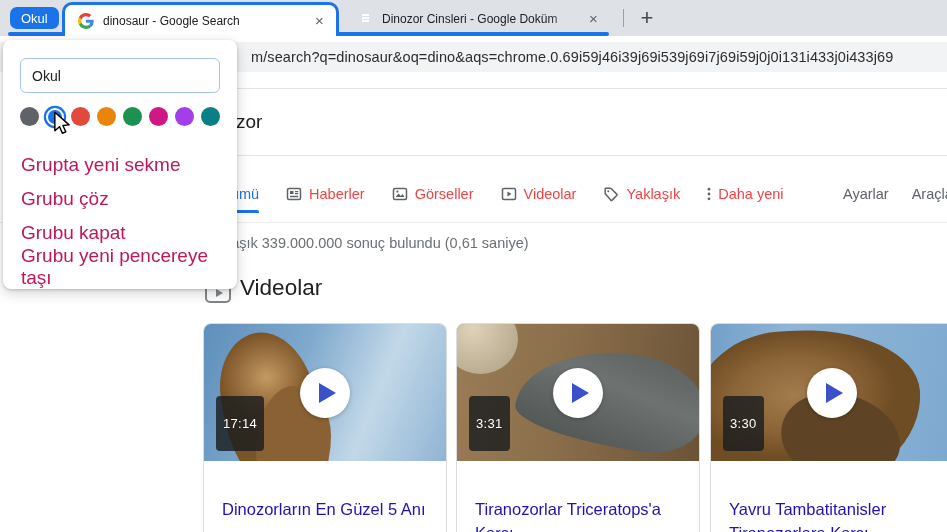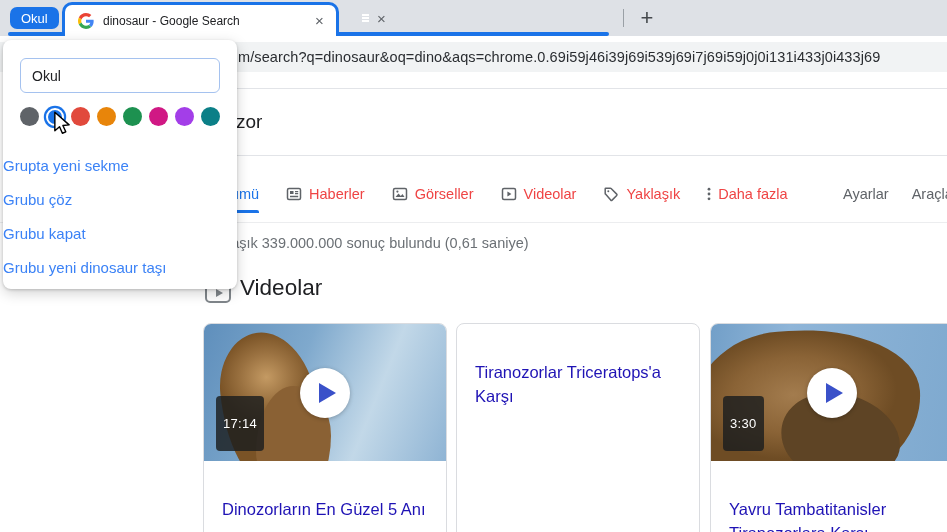--- a/index.html
+++ b/index.html
@@ -25,21 +25,21 @@
   .docs-icon::before{content:"";position:absolute;left:2.5px;top:3.5px;width:7px;height:1.6px;background:#fff;
                      box-shadow:0 3px 0 #fff,0 6px 0 #fff;}
   .tab-sep{position:absolute;left:623px;top:9px;width:1px;height:18px;background:#9aa0a6;}
   .newtab{position:absolute;left:633px;top:4px;width:28px;height:28px;display:flex;align-items:center;
           justify-content:center;font-size:22px;font-weight:400;color:#45494d;}
 
   
   .toolbar{position:absolute;left:0;top:36px;width:947px;height:36px;background:#fff;}
   .omnibox{position:absolute;left:0;top:6px;width:947px;height:30px;background:#f1f3f4;
            display:flex;align-items:center;overflow:hidden;}
-  .url{position:absolute;left:238px;font-size:14.5px;color:#2a2d31;white-space:nowrap;letter-spacing:.1px;}
+  .url{position:absolute;left:238px;font-size:14.5px;color:#2a2d31;white-space:nowrap;letter-spacing:.1px;padding-left:13px;}
 
   
   .page{position:absolute;left:0;top:72px;width:947px;height:460px;background:#fff;}
   .searchbox{position:absolute;left:185px;top:16px;width:900px;height:68px;border:1px solid #e2e4e8;
              border-radius:34px;display:flex;align-items:center;padding-left:14px;box-sizing:border-box;}
   .searchbox .q{font-size:19px;color:#202124;}
   .serpnav{position:absolute;left:222px;top:110px;display:flex;gap:27px;align-items:center;height:24px;}
   .navitem{display:flex;align-items:center;gap:7px;font-size:14.5px;color:#ef4444;white-space:nowrap;position:relative;}
   .navitem svg{display:block;}
   .navitem.selected{color:#1a73e8;}
@@ -90,21 +90,21 @@
 
   
   .gmenu{position:absolute;left:3px;top:40px;width:234px;height:249px;background:#fff;border-radius:8px;
          box-shadow:0 1px 3px rgba(0,0,0,.18),0 4px 14px rgba(0,0,0,.18);z-index:10;}
   .gname{position:absolute;left:17px;top:18px;width:200px;height:35px;border:1.5px solid #a5c2ef;border-radius:6px;
          box-sizing:border-box;display:flex;align-items:center;padding-left:11px;font-size:14px;color:#202124;background:#fff;}
   .swatches{position:absolute;left:17px;top:65px;display:flex;gap:7px;align-items:center;height:23px;}
   .swatch{width:19px;height:19px;border-radius:50%;flex:none;}
   .swatch.selected{width:14px;height:14px;border:2.5px solid #fff;box-shadow:0 0 0 2.2px #1a73e8;}
   .gitems{position:absolute;left:0;top:108px;width:100%;}
-  .gitem{height:34px;display:flex;align-items:center;font-size:15px;color:#3b82f6;}
+  .gitem{height:34px;display:flex;align-items:center;padding-left:18px;font-size:19px;color:#be185d;}
 
   .cursor{position:absolute;left:52px;top:111px;z-index:30;}
 </style>
 </head>
 <body>
 
 <div id="screen">
 
   <div class="page">
 
@@ -155,21 +155,21 @@
         <span>Yaklaşık</span>
       </span>
       <span class="navitem">
         <span class="icn">
           <svg width="4" height="16" viewBox="0 0 4 16">
               <circle cx="2" cy="3.2" r="1.4" fill="#5f6368"></circle>
               <circle cx="2" cy="8" r="1.4" fill="#5f6368"></circle>
               <circle cx="2" cy="12.8" r="1.4" fill="#5f6368"></circle>
             </svg>
         </span>
-        <span>Daha fazla</span>
+        <span>Daha yeni</span>
       </span>
     </div>
 
     <div class="serpnav-right">
       <span class="navitem">
           <span>Ayarlar</span>
         </span>
       <span class="navitem">
           <span>Araçlar</span>
         </span>
@@ -186,20 +186,26 @@
       <div class="thumb t1">
         <div class="blob1"></div>
         <div class="blob2"></div>
         <div class="playwrap"></div>
         <span class="duration">17:14</span>
       </div>
       <div class="card-title">Dinozorların En Güzel 5 Anı</div>
     </div>
 
     <div class="card card2">
+      <div class="thumb t2">
+        <div class="egg"></div>
+        <div class="dino"></div>
+        <div class="playwrap"></div>
+        <span class="duration">3:31</span>
+      </div>
       <div class="card-title">Tiranozorlar Triceratops'a Karşı</div>
     </div>
 
     <div class="card card3">
       <div class="thumb t3">
         <div class="head"></div>
         <div class="jaw"></div>
         <div class="playwrap"></div>
         <span class="duration">3:30</span>
       </div>
@@ -221,20 +227,21 @@
             <path fill="#FBBC05" d="M10.53 28.59c-.48-1.45-.76-2.99-.76-4.59s.27-3.14.76-4.59l-7.98-6.19C.92 16.46 0 20.12 0 24c0 3.88.92 7.54 2.56 10.78l7.97-6.19z"></path>
             <path fill="#34A853" d="M24 48c6.48 0 11.93-2.13 15.89-5.81l-7.73-6c-2.15 1.45-4.92 2.3-8.16 2.3-6.26 0-11.57-4.22-13.47-9.91l-7.98 6.19C6.51 42.62 14.62 48 24 48z"></path>
           </svg>
       </span>
       <span class="title">dinosaur - Google Search</span>
       <span class="tab-close">×</span>
     </div>
 
     <div class="tab inactive">
       <span class="fav"><span class="docs-icon"></span></span>
+      <span class="title">Dinozor Cinsleri - Google Doküm</span>
       <span class="tab-close">×</span>
     </div>
 
     <div class="tab-sep"></div>
     <div class="newtab">+</div>
   </div>
 
   <div class="toolbar">
     <div class="omnibox">
       <span class="url">m/search?q=dinosaur&amp;oq=dino&amp;aqs=chrome.0.69i59j46i39j69i539j69i7j69i59j0j0i131i433j0i433j69</span>
@@ -252,21 +259,21 @@
       <span class="swatch" style="background: rgb(232, 133, 10);"></span>
       <span class="swatch" style="background: rgb(29, 145, 80);"></span>
       <span class="swatch" style="background: rgb(208, 24, 132);"></span>
       <span class="swatch" style="background: rgb(163, 62, 232);"></span>
       <span class="swatch" style="background: rgb(11, 127, 135);"></span>
     </div>
     <div class="gitems">
       <div class="gitem">Grupta yeni sekme</div>
       <div class="gitem">Grubu çöz</div>
       <div class="gitem">Grubu kapat</div>
-      <div class="gitem">Grubu yeni dinosaur taşı</div>
+      <div class="gitem">Grubu yeni pencereye taşı</div>
     </div>
   </div>
 
   <div class="cursor">
     <svg width="20" height="26" viewBox="0 0 13 20">
         <path d="M1 1l0 14.2 3.6-3.1 2.2 5 2.6-1.1-2.2-4.9 4.8-.4z" fill="#fff" stroke="#000" stroke-width="1.1" stroke-linejoin="round"></path>
       </svg>
   </div>
 
 </div>

